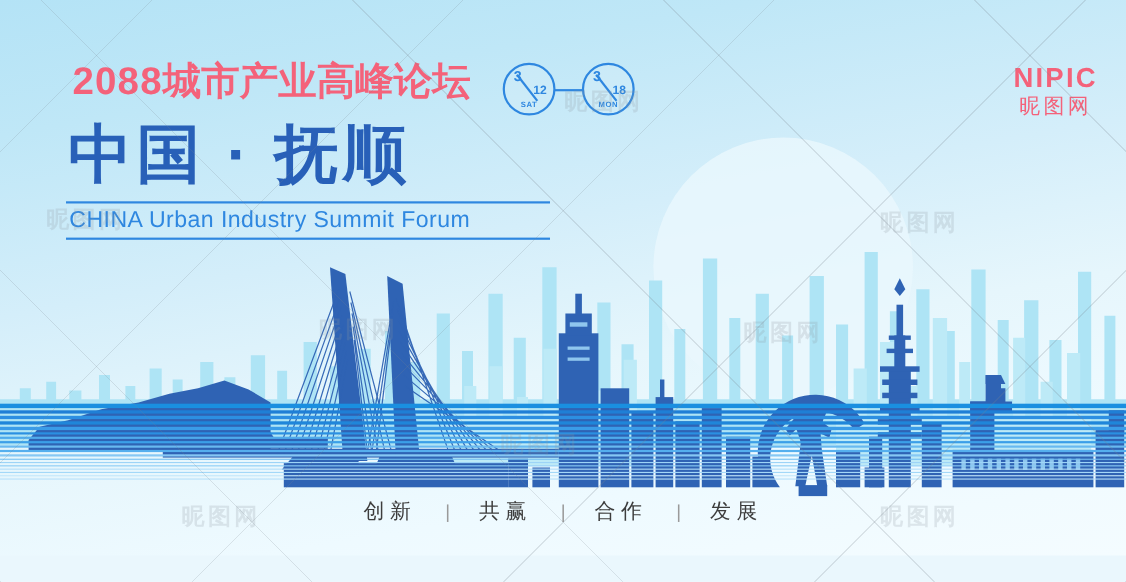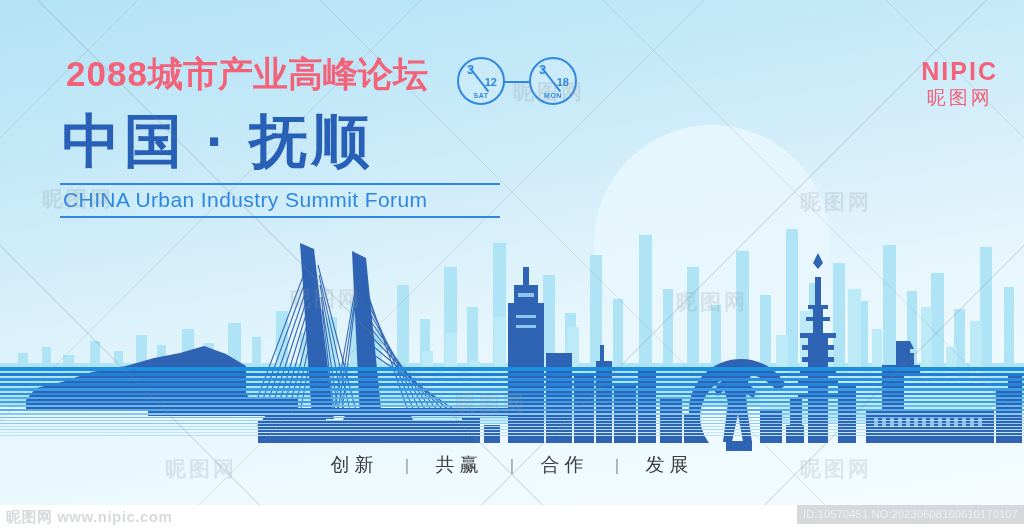--- a/index.html
+++ b/index.html
@@ -266,18 +266,14 @@
   <div class="wm"></div>
   <div class="wmtext" style="left:42px;top:185px;">昵图网</div>
   <div class="wmtext" style="left:290px;top:285px;">昵图网</div>
   <div class="wmtext" style="left:513px;top:78px;">昵图网</div>
   <div class="wmtext" style="left:676px;top:288px;">昵图网</div>
   <div class="wmtext" style="left:800px;top:188px;">昵图网</div>
   <div class="wmtext" style="left:800px;top:455px;">昵图网</div>
   <div class="wmtext" style="left:165px;top:455px;">昵图网</div>
   <div class="wmtext" style="left:455px;top:390px;">昵图网</div>
 
-  <div class="footer">
-    <div class="left">昵图网 www.nipic.com</div>
-    <div class="right">ID:10570451 NO:20230608160610170107</div>
-  </div>
 
 </div>
 
 </body></html>

